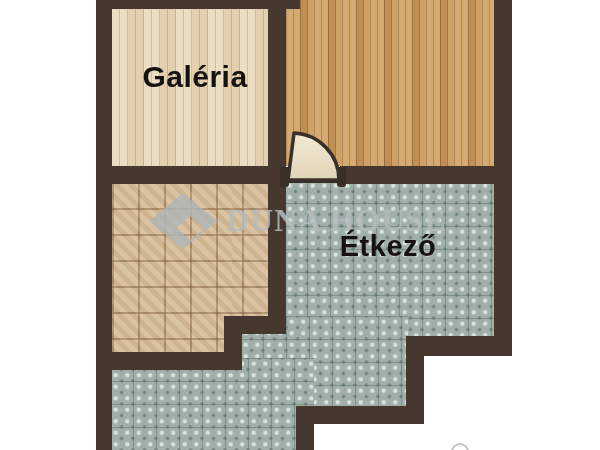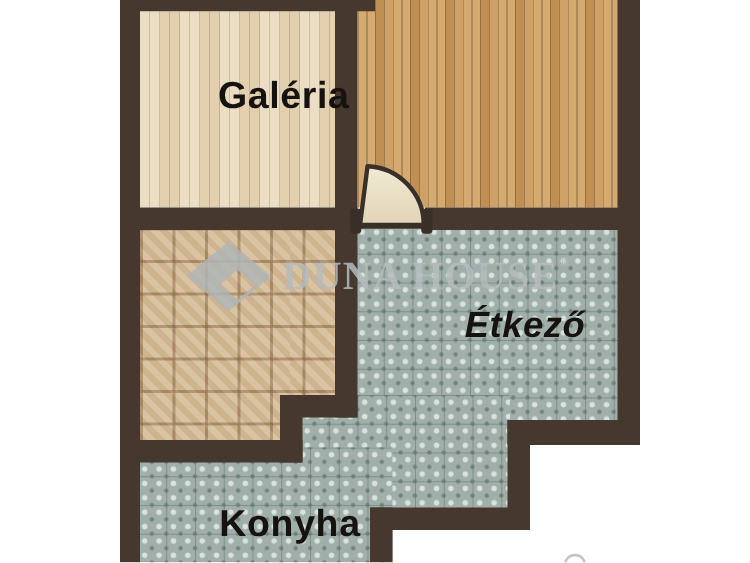--- a/index.html
+++ b/index.html
@@ -40,21 +40,21 @@
     background-position:0 0,5.75px 5.75px,0 0,0 0;
   }
   
   .wall{position:absolute;background:#46382e;}
   
   .threshold{position:absolute;background:#e9dfc5;border-top:2px solid #3a2f26;border-bottom:2px solid #3a2f26;box-sizing:border-box;}
   .jamb{position:absolute;background:#3a2f26;border-radius:0 0 3px 3px;}
   
   .room-label{
     position:absolute;transform:translate(-50%,-50%);
-    font-weight:bold;font-size:30px;color:#15120f;letter-spacing:.5px;white-space:nowrap;margin-left:32px;
+    font-weight:bold;font-size:30px;color:#15120f;letter-spacing:.5px;white-space:nowrap;
   }
   
   .wm-text{
     position:absolute;font-family:Liberation Serif, serif;
     font-size:32px;letter-spacing:1px;color:#b6bcbe;opacity:.85;white-space:nowrap;font-weight:bold;
   }
   .wm-text sup{font-size:11px;vertical-align:18px;letter-spacing:0;}
   .crop-object{position:absolute;border:2px solid #c4c4c4;border-radius:50%;background:transparent;}
 </style>
 </head>
@@ -99,18 +99,17 @@
   </svg>
 
   <svg class="abs" style="left:148px;top:192px;opacity:.82;" width="70" height="58" viewBox="0 0 70 58">
     <path d="M35,1 L69,29 L35,57 L1,29 Z M42,24 L56,36 L42,48 L28,36 Z" fill="#b0b6b8" fill-rule="evenodd"></path>
   </svg>
   <div class="wm-text" style="left:226px;top:202px;">
     <span>DUNA HOUSE</span><sup>®</sup>
   </div>
 
   <div class="room-label" style="left:195px;top:77px;">Galéria</div>
-  <div class="room-label" style="left:388px;top:261px;font-size:29px;font-style:italic;">Étkező</div>
-  <div class="room-label" style="left:200px;top:420px;">Konyha</div>
+  <div class="room-label" style="left:388px;top:246px;font-size:29px;">Étkező</div>
 
   <div class="crop-object" style="left:451px;top:443px;width:14px;height:14px;"></div>
 
 </div>
 
 </body></html>

